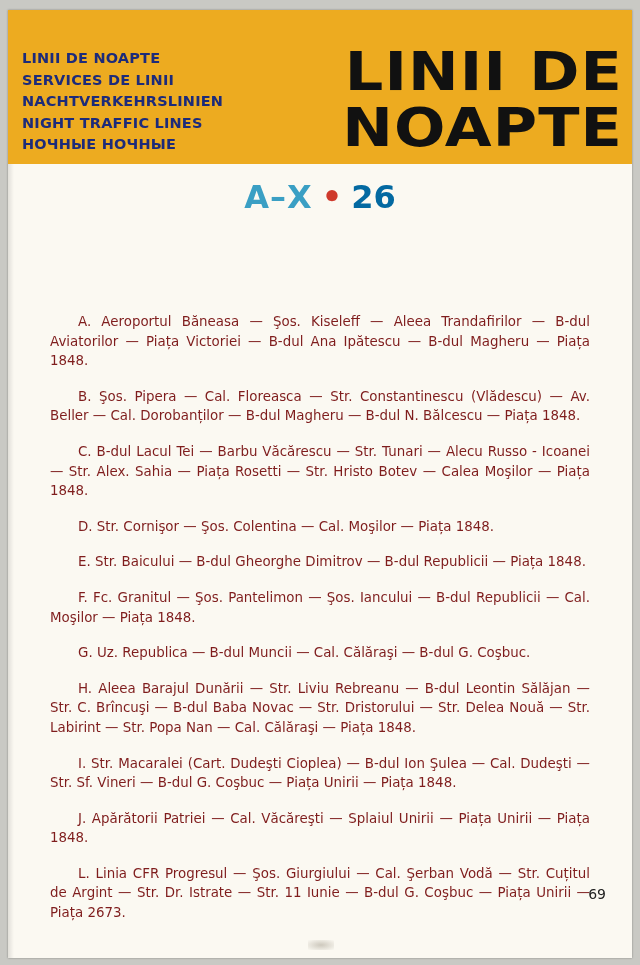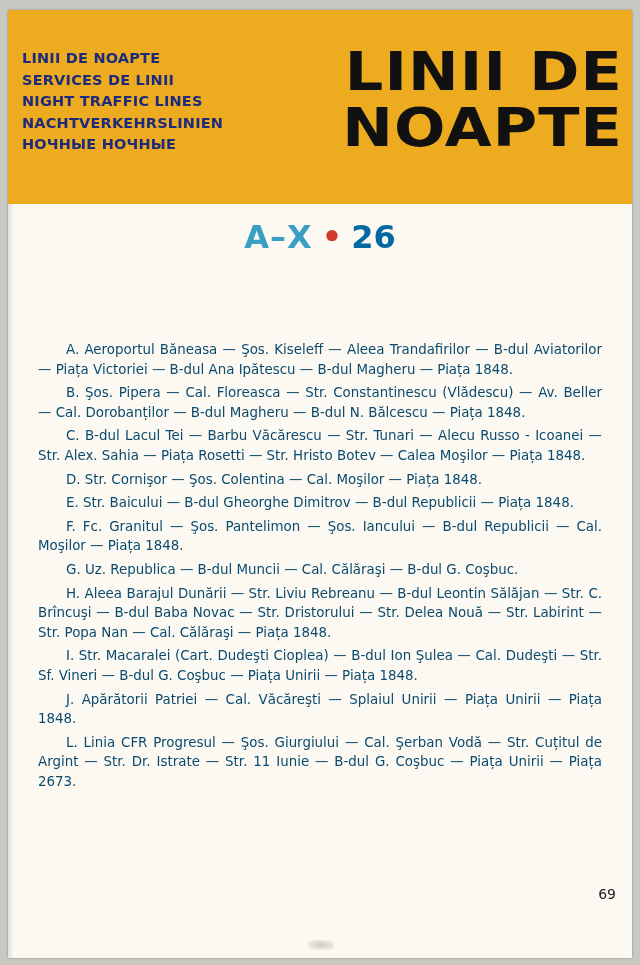--- a/index.html
+++ b/index.html
@@ -19,21 +19,21 @@
     top: 10px;
     width: 624px;
     height: 948px;
     background: #fbf9f2;
     box-shadow: 0 0 2px rgba(0,0,0,0.35);
     overflow: hidden;
   }
   
   .header {
     position: relative;
-    height: 194px;
+    height: 154px;
     background: #edab20;
     display: flex;
     align-items: flex-start;
     overflow: hidden;
   }
   .header-left {
     padding: 38px 0 0 14px;
     width: 230px;
   }
   .header-left div {
@@ -90,29 +90,29 @@
     font-size: 32px;
   }
   
   .content {
     padding: 64px 26px 0 26px;
   }
   .entry {
     font-family: "DejaVu Sans", sans-serif;
     font-size: 13.4px;
     line-height: 19.6px;
-    color: #0c4a6e;
+    color: #7f1d1d;
     text-align: justify;
     text-indent: 28px;
-    margin: 4px;
+    margin: 16px;
     hyphens: none;
   }
   .page-number {
     position: absolute;
-    right: 16px;
+    right: 26px;
     bottom: 56px;
     font-size: 14px;
     color: #222;
   }
   .fold {
     position: absolute;
     left: 0;
     top: 0;
     width: 6px;
     height: 948px;
@@ -130,22 +130,22 @@
 </head>
 <body>
 
 <div class="page">
   <div class="fold"></div>
 
   <div class="header">
     <div class="header-left">
       <div>LINII DE NOAPTE</div>
       <div>SERVICES DE LINII</div>
+      <div>NACHTVERKEHRSLINIEN</div>
       <div>NIGHT TRAFFIC LINES</div>
-      <div>NACHTVERKEHRSLINIEN</div>
       <div>НОЧНЫЕ НОЧНЫЕ</div>
     </div>
     <div class="header-right">
       <div class="big-title">
         <span class="l1">LINII DE</span>
         <span class="l2">NOAPTE</span>
       </div>
     </div>
   </div>
 

